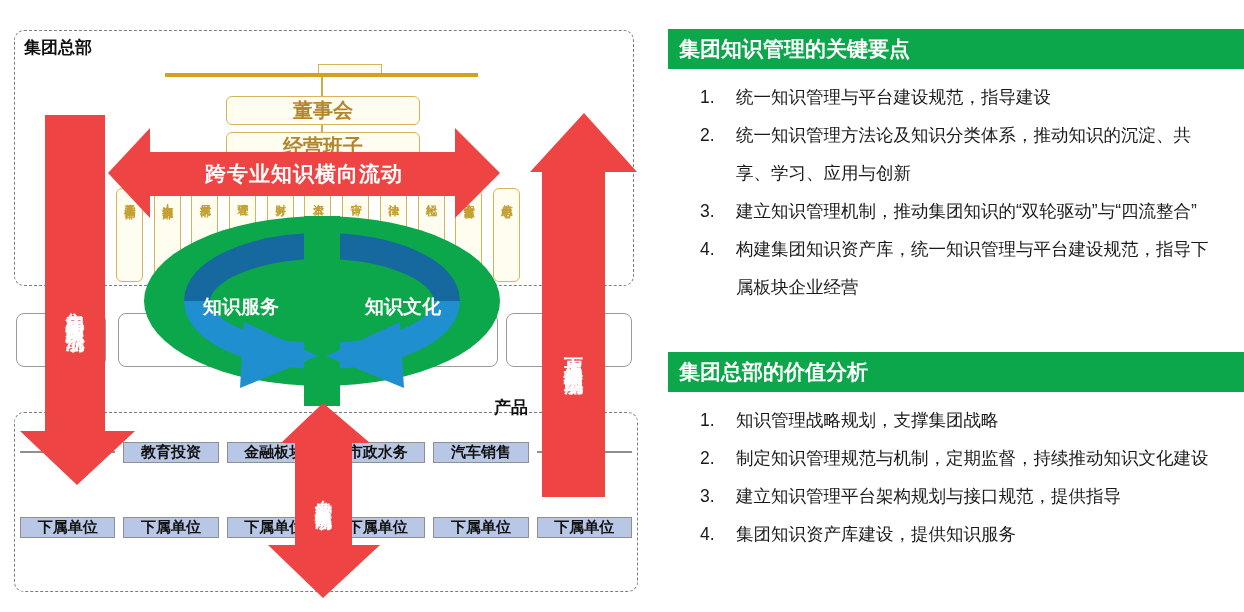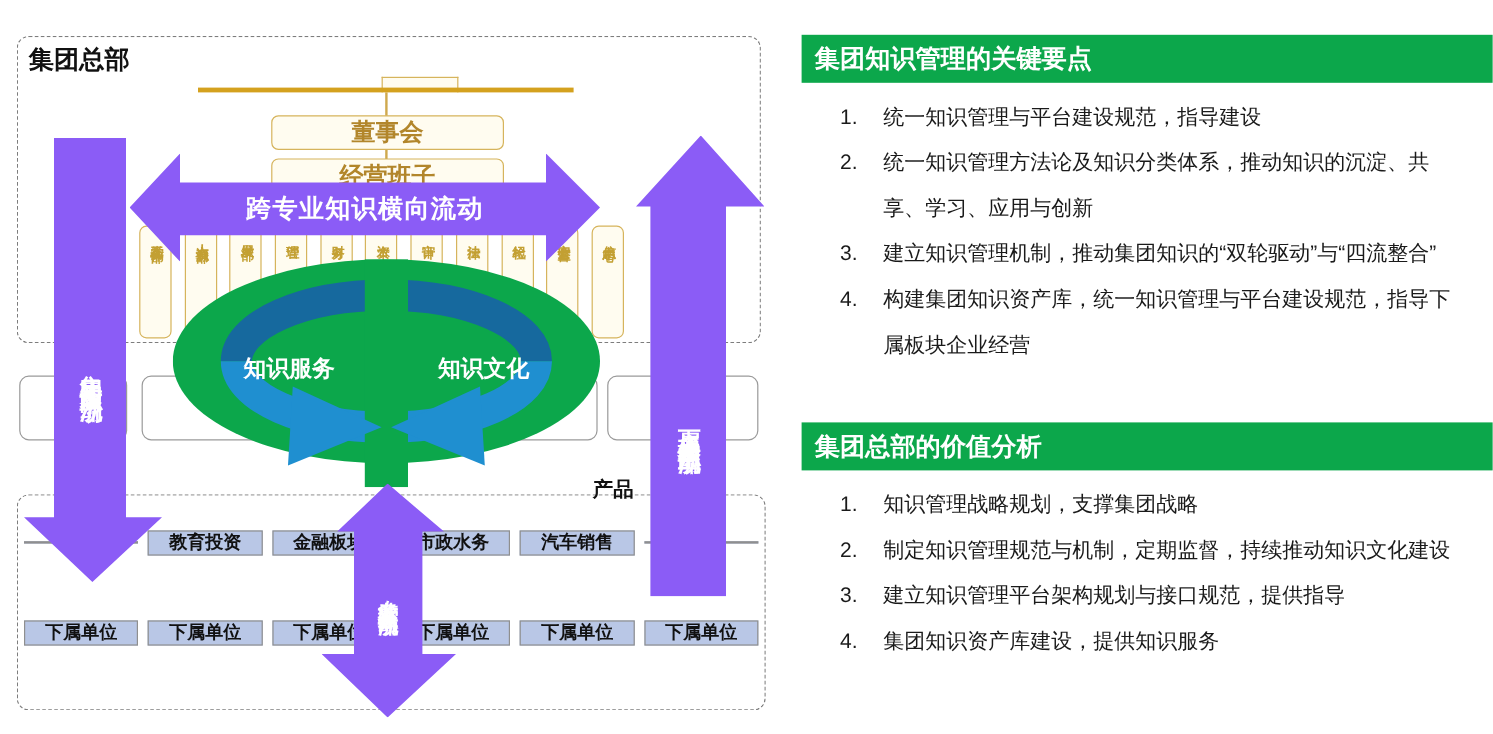--- a/index.html
+++ b/index.html
@@ -5,21 +5,21 @@
   html,body{margin:0;padding:0;}
   body{
     width:1244px;height:612px;position:relative;overflow:hidden;background:#ffffff;
     font-family:"Liberation Sans","DejaVu Sans",sans-serif;
   }
   .abs{position:absolute;}
 
   
   .dashed-box{border:1.5px dashed #7d7d7d;border-radius:10px;background:transparent;}
   #hq-box{left:14px;top:30px;width:618px;height:254px;z-index:1;}
-  #hq-label{left:24px;top:36px;font-size:21px;font-weight:bold;color:#111;z-index:2;}
+  #hq-label{left:24px;top:36px;font-size:17px;font-weight:bold;color:#111;z-index:2;}
 
   #top-stub{left:318px;top:64px;width:62px;height:12px;background:#fffcf0;border:1.5px solid #d6b45c;border-bottom:none;z-index:1;}
   #gold-line{left:165px;top:73px;width:313px;height:4px;background:#d4a11e;z-index:2;}
   .vconn{width:2px;background:#cfa94e;z-index:1;}
   #conn1{left:321px;top:77px;height:20px;}
   #conn2{left:321px;top:123px;height:10px;}
 
   .gold-node{background:#fffcf0;border:1.5px solid #d6b45c;border-radius:6px;
     display:flex;align-items:center;justify-content:center;
     color:#b2862b;font-weight:bold;font-size:20px;z-index:1;}
@@ -40,21 +40,21 @@
   #prod-box{left:14px;top:412px;width:622px;height:178px;z-index:1;}
   #prod-label{left:494px;top:396px;font-size:17px;font-weight:bold;color:#111;z-index:3;}
 
   .grid-row{left:20px;width:612px;display:flex;gap:8px;z-index:2;align-items:center;}
   #grid-row1{top:428px;height:48px;}
   #grid-row2{top:484px;height:86px;}
   .cell{flex:1;background:#b9c7e6;border:1px solid #8f8f8f;display:flex;align-items:center;justify-content:center;
     font-size:15px;font-weight:bold;color:#111;}
 
   
-  .garrow{background:#8b5cf6;z-index:5;}
+  .garrow{background:#ef4444;z-index:5;}
   .garrow .alabel{position:absolute;color:#fff;font-weight:bold;display:flex;align-items:center;justify-content:center;}
 
   #h-arrow{left:108px;top:128px;width:392px;height:90px;z-index:3;
     clip-path:polygon(0 45px,42px 0,42px 24px,347px 24px,347px 0,392px 45px,347px 90px,347px 68px,42px 68px,42px 90px);}
   #h-arrow .alabel{left:42px;right:42px;top:24px;bottom:22px;font-size:21px;letter-spacing:1px;}
 
   #left-arrow{left:20px;top:115px;width:115px;height:370px;
     clip-path:polygon(25px 0,85px 0,85px 316px,115px 316px,57px 370px,0 316px,25px 316px);}
   #left-arrow .alabel{left:25px;top:75px;width:60px;height:240px;font-size:19px;}
   #left-arrow .alabel span{writing-mode:vertical-rl;letter-spacing:3px;}

